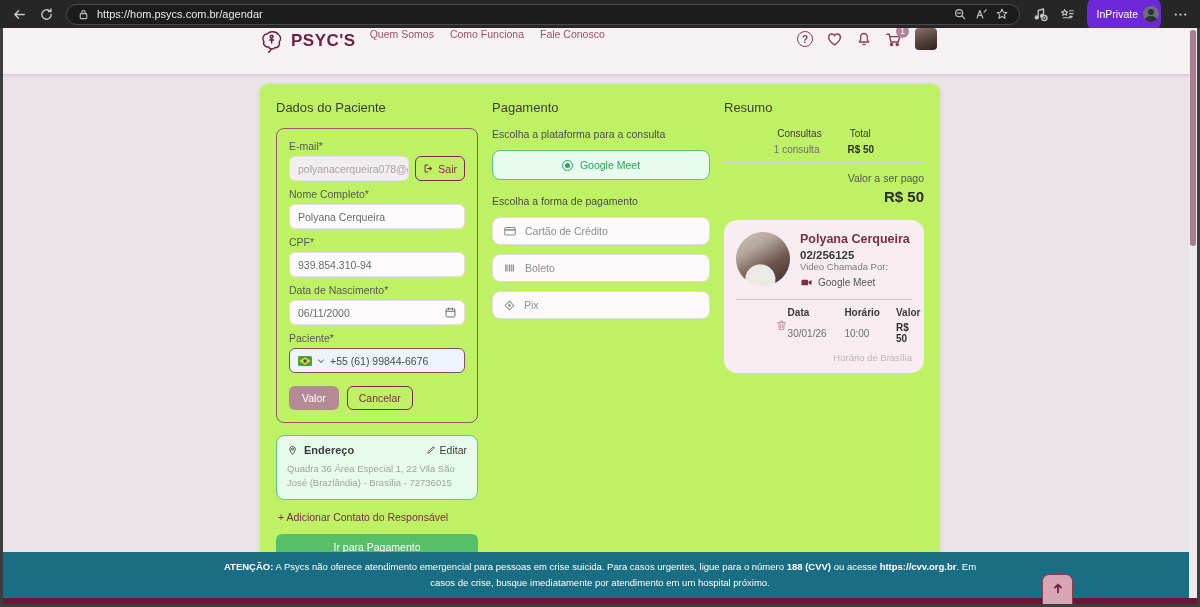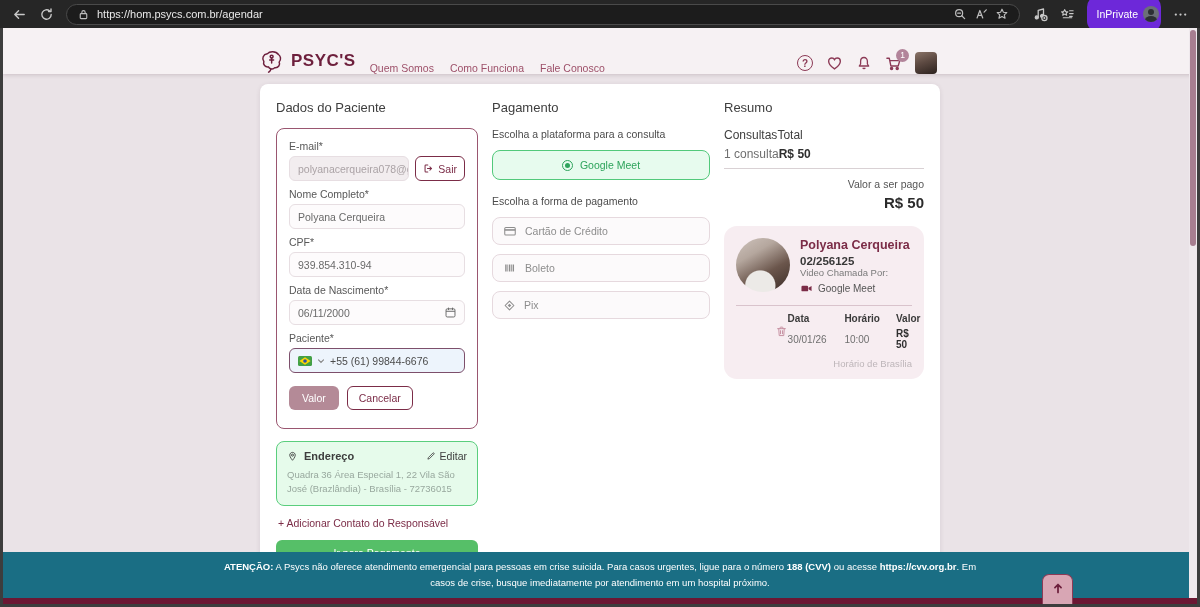--- a/index.html
+++ b/index.html
@@ -19,45 +19,45 @@
   .inprivate .lbl { color:#fff; font-size:10.5px; }
   .inprivate .av { width:16px; height:16px; border-radius:50%; background:#6b6f78; overflow:hidden; position:relative; }
   .inprivate .av::before { content:""; position:absolute; left:5px; top:3px; width:6px; height:6px; border-radius:50%; background:#2c2f35; }
   .inprivate .av::after { content:""; position:absolute; left:2px; top:10px; width:12px; height:8px; border-radius:50%; background:#2c2f35; }
 
   
   .page-wrap { position:absolute; top:28px; left:3px; right:3px; bottom:3px; background:#eae3e7; overflow:hidden; }
 
   
   .site-header { height:46px; background:#f6f1f3; box-shadow:0 1px 4px rgba(60,30,45,.18); position:relative; z-index:2;
-    display:flex; align-items:flex-end; justify-content:space-between; padding:0 260px 0 255px; }
+    display:flex; align-items:flex-start; justify-content:space-between; padding:0 260px 0 255px; }
   .brandbox { display:flex; align-items:center; gap:7px; }
   .brand { color:#6d1f3c; font-size:17px; font-weight:bold; letter-spacing:.5px; }
   .mainnav { display:flex; gap:16px; margin-left:14px; flex:1; }
   .mainnav a { color:#9d5069; font-size:10.5px; text-decoration:none; cursor:pointer; white-space:nowrap; }
   .hdr-icons { display:flex; align-items:center; gap:13px; color:#8c3a56; }
   .icon-help { width:16px; height:16px; border:1.5px solid #8c3a56; border-radius:50%; font-size:10px; font-weight:bold;
     display:flex; align-items:center; justify-content:center; cursor:pointer; }
   .icon-help::after { content:"?"; }
   .cart-wrap { position:relative; cursor:pointer; }
   .cart-badge { position:absolute; top:-6px; right:-7px; width:13px; height:13px; border-radius:50%; background:#b2849a;
     color:#fff; font-size:8.5px; display:flex; align-items:center; justify-content:center; }
   .hdr-avatar { width:22px; height:22px; border-radius:4px; cursor:pointer;
     background:linear-gradient(160deg,#8a7468 0%,#5d4a42 45%,#2b211d 100%); }
 
   
-  .main-card { width:680px; margin:10px auto 0; background:#ffffff; border-radius:8px; box-shadow:0 1px 5px rgba(60,30,45,.10);
+  .main-card { width:680px; margin:10px auto 0; background:#bef264; border-radius:8px; box-shadow:0 1px 5px rgba(60,30,45,.10);
     padding:16px; display:flex; gap:14px; min-height:428px; }
   .col1 { width:202px; flex:none; }
   .col2 { width:218px; flex:none; }
   .col3 { flex:1; min-width:0; }
   .sec-title { font-size:13px; color:#3e3e3e; margin-bottom:13px; }
 
   
-  .patient-box { border:1px solid #9a5670; border-radius:8px; padding:11px 12px 18px; }
+  .patient-box { border:1px solid #9a5670; border-radius:8px; padding:11px 12px 12px; }
   .f-label { font-size:10.5px; color:#585858; margin:7px 0 4px; }
   .f-label:first-child { margin-top:0; }
   .t-input { width:100%; height:25px; border:1px solid #e7dee2; border-radius:6px; background:#fdfbfc;
     font-size:10.5px; color:#6a6a6a; padding:0 8px; display:flex; align-items:center; white-space:nowrap; overflow:hidden; }
   .email-row { display:flex; gap:6px; }
   .email-row .t-input { flex:1; min-width:0; background:#f2edef; color:#aba3a6; }
   .btn-sair { height:25px; flex:none; border:1px solid #7b2c47; border-radius:6px; background:transparent; color:#7b2c47;
     font-size:10.5px; display:flex; align-items:center; gap:4px; padding:0 7px; cursor:pointer; }
   .date-input { position:relative; }
   .date-input .cal { position:absolute; right:7px; top:5px; color:#6a6a6a; }
@@ -78,21 +78,21 @@
   .pay-sub { font-size:10.5px; color:#4c4c4c; margin:15px 0 10px; }
   .meet-option { height:30px; background:#e7fbee; border:1px solid #52c97b; border-radius:8px;
     display:flex; align-items:center; justify-content:center; gap:7px; cursor:pointer; }
   .meet-option .r-outer { width:11px; height:11px; border:1.5px solid #2ea45c; border-radius:50%; display:flex; align-items:center; justify-content:center; }
   .meet-option .r-inner { width:5px; height:5px; border-radius:50%; background:#2ea45c; }
   .meet-option .m-lbl { font-size:10.5px; color:#2ea45c; }
   .method { height:28px; background:#fcfafb; border:1px solid #e6d9de; border-radius:8px; margin-bottom:9px;
     display:flex; align-items:center; gap:8px; padding:0 10px; color:#8d8d8d; font-size:10.5px; cursor:pointer; }
 
   
-  .sum-row { display:flex; justify-content:flex-start; font-size:12px; margin-bottom:5px; }
+  .sum-row { display:flex; justify-content:center; font-size:10px; margin-bottom:5px;gap:28px; }
   .sum-row .k { color:#3e3e3e; }
   .sum-row .v { color:#6f6f6f; }
   .sum-row .b { font-weight:bold; color:#2f2f2f; }
   .sum-div { border-top:1px solid #d9d1d4; margin:7px 0 9px; }
   .topay-l { text-align:right; font-size:10.5px; color:#555; }
   .topay-v { text-align:right; font-size:15px; font-weight:bold; color:#2b2b2b; margin-top:4px; }
 
   .pro-card { margin-top:15px; background:#f7edf1; border-radius:13px; padding:12px 12px 10px; }
   .pro-top { display:flex; gap:10px; }
   .pro-avatar { width:54px; height:54px; border-radius:50%; flex:none;

